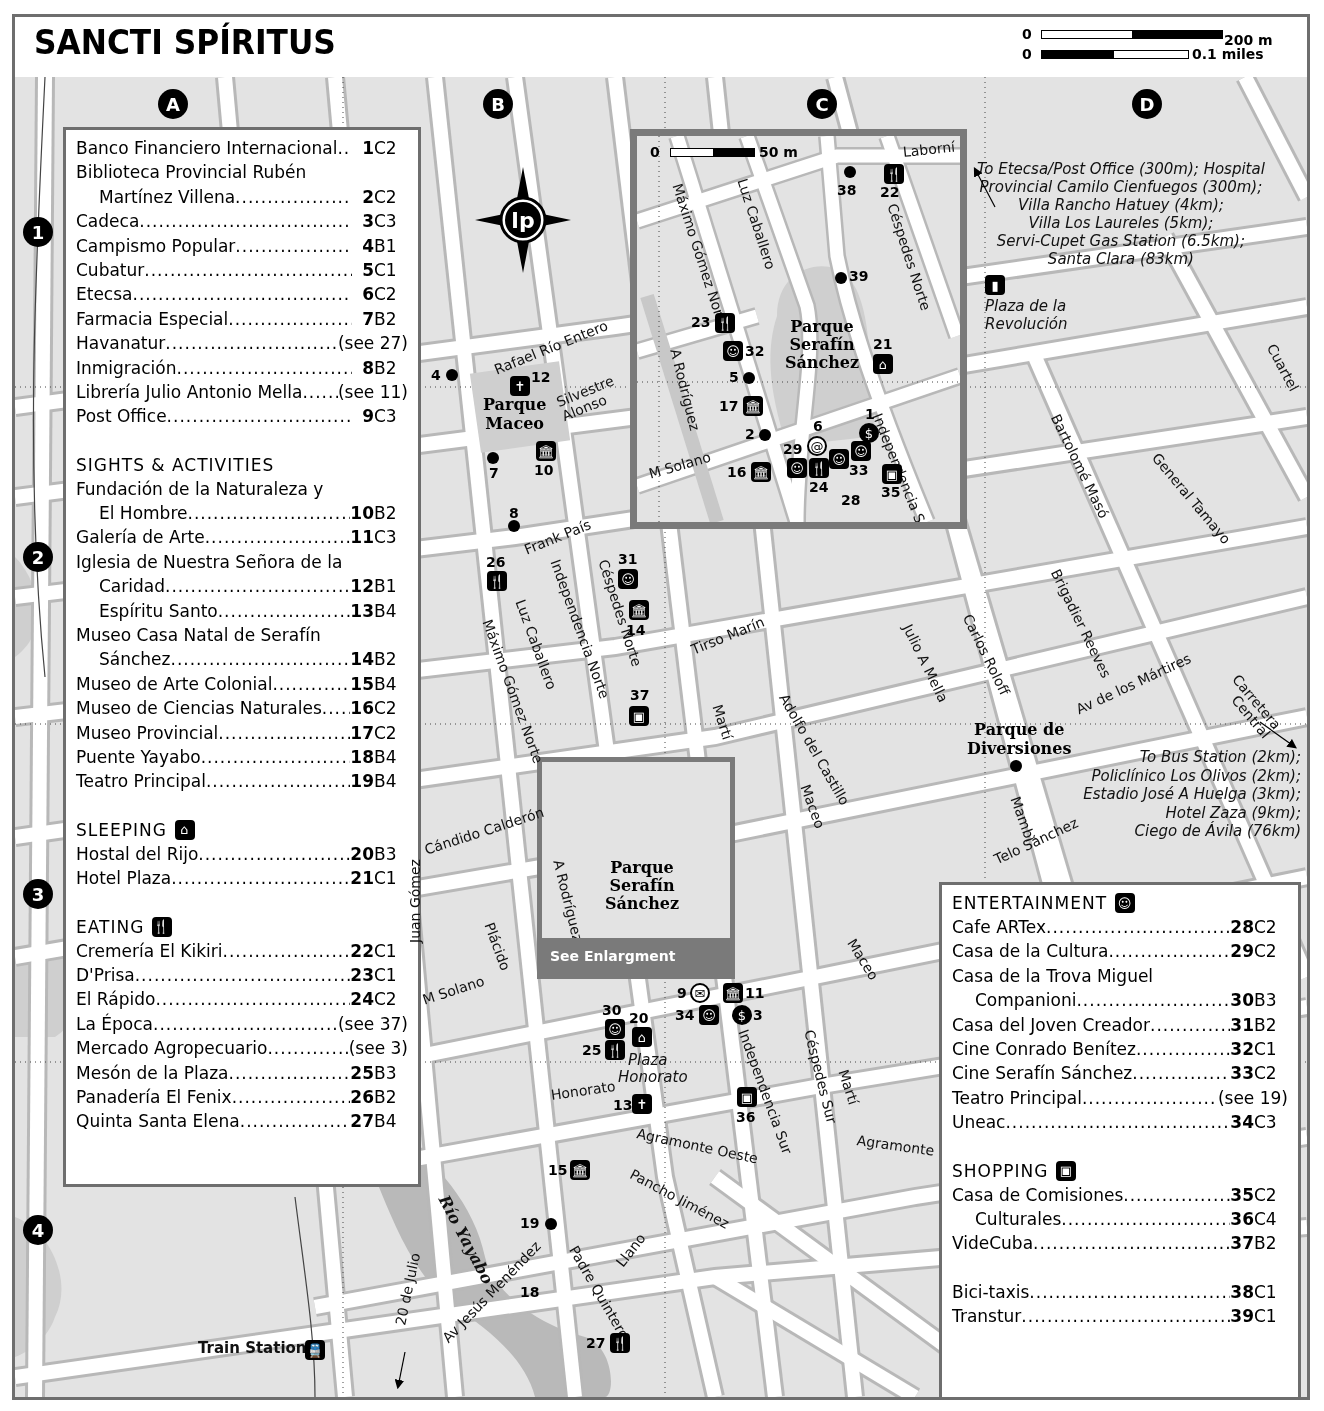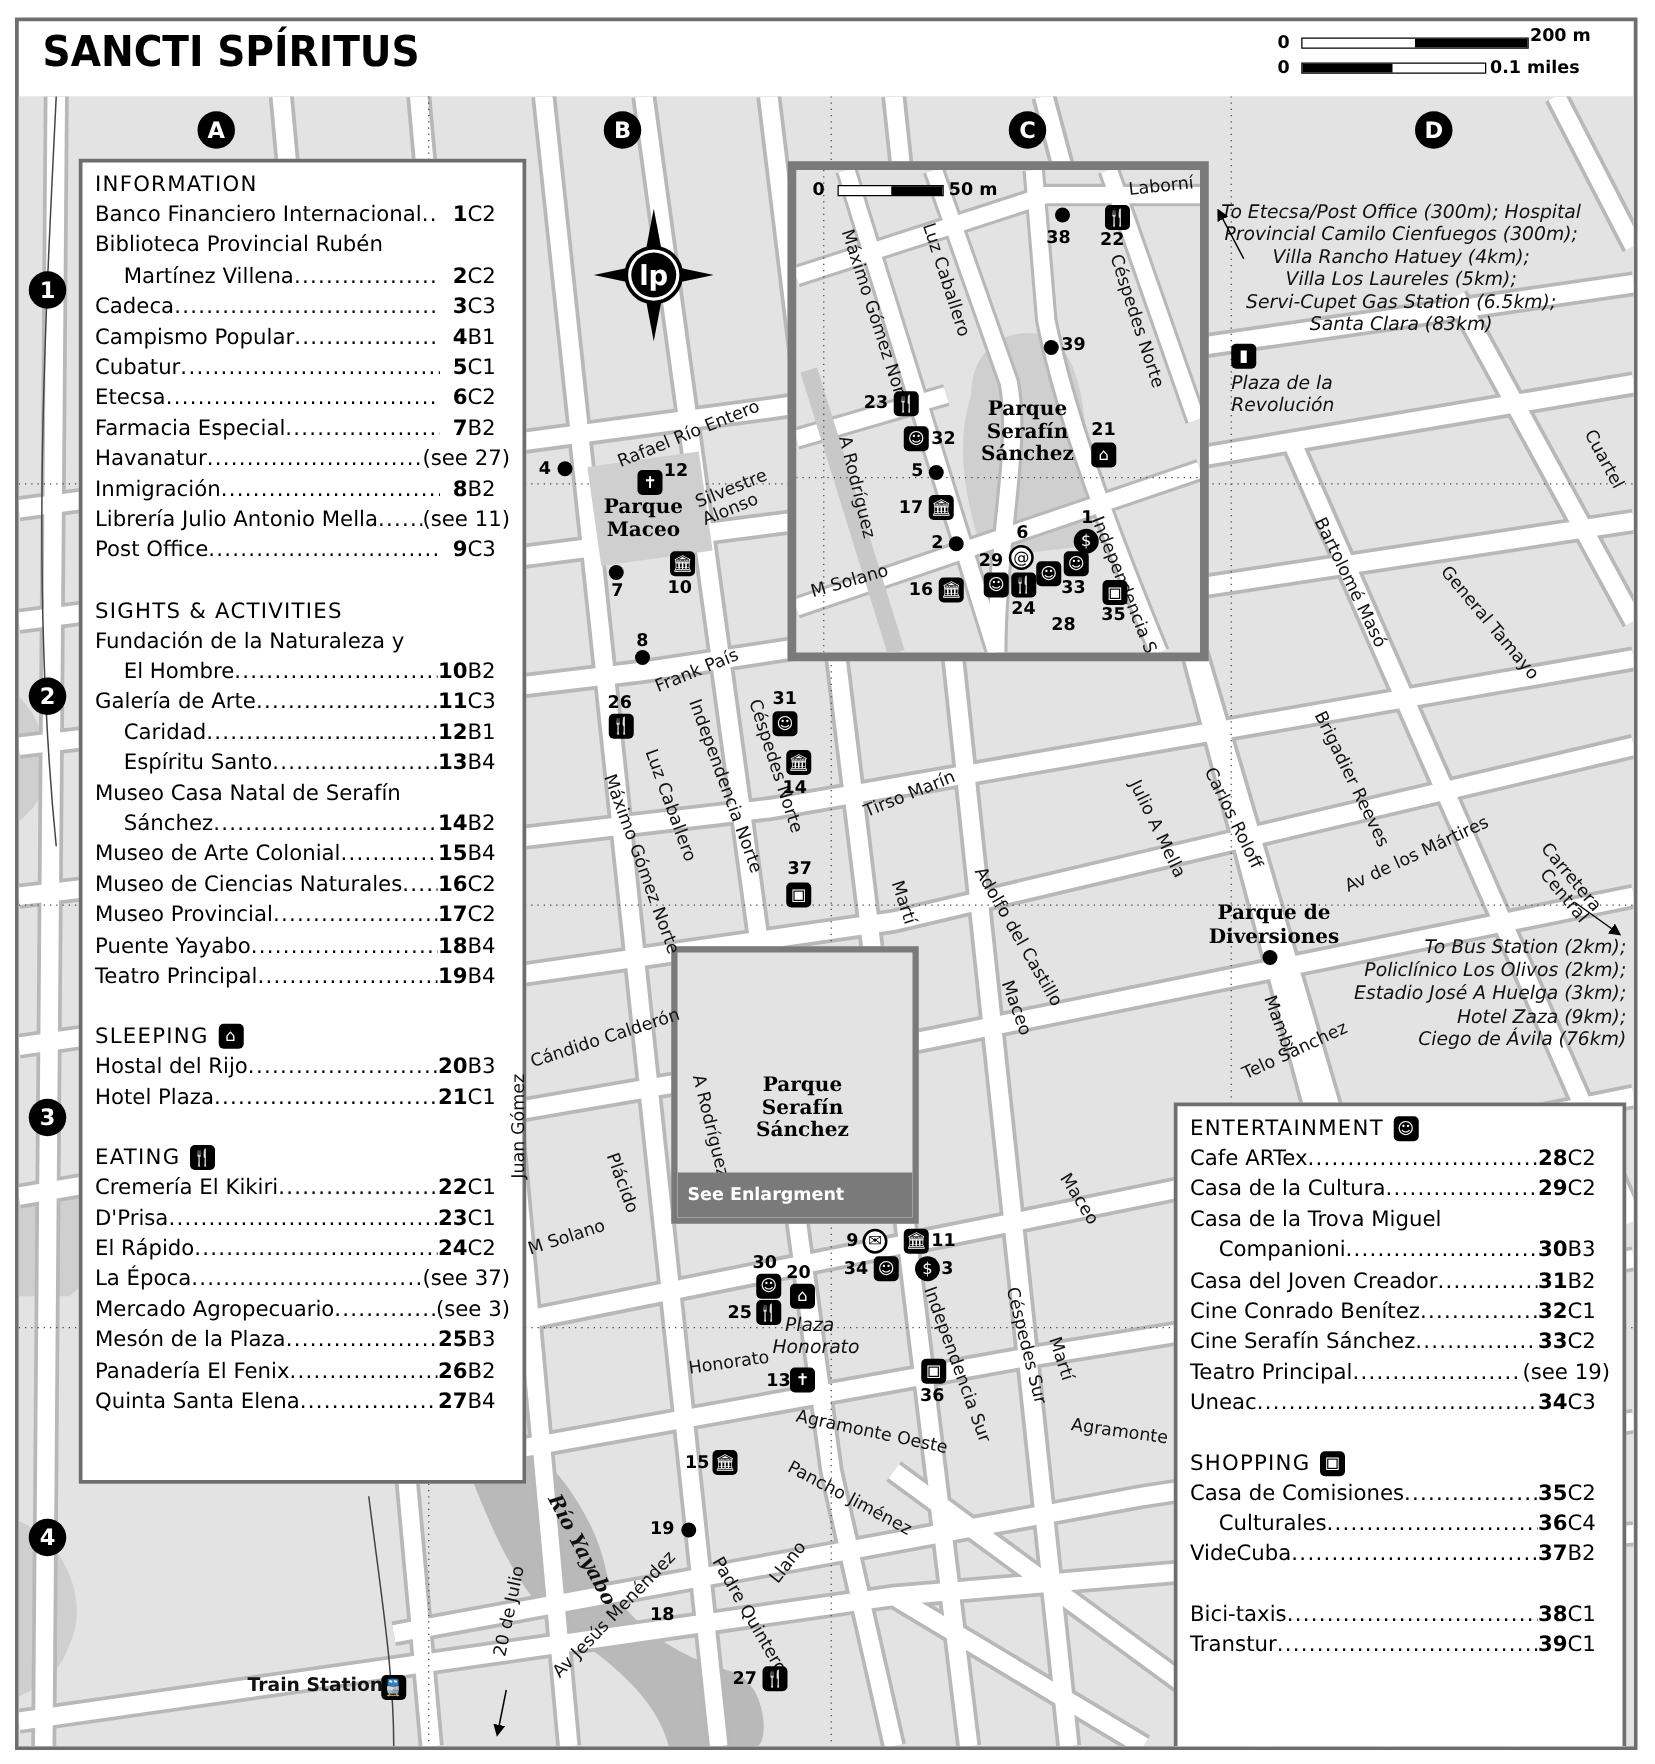--- a/index.html
+++ b/index.html
@@ -41,21 +41,21 @@
 
 <div class="frame"></div>
 
 <div class="title">SANCTI SPÍRITUS</div>
 
 <div>
   <span class="scale" style="left:1022px;top:26px;">0</span>
   <div class="scalebar" style="left:1041px;top:30px;width:182px;">
       <div class="fill" style="left:90px;right:0;"></div>
     </div>
-  <span class="scale" style="left:1224px;top:21px;">200 m</span>
+  <span class="scale" style="left:1224px;top:32px;">200 m</span>
 </div>
 <div>
   <span class="scale" style="left:1022px;top:46px;">0</span>
   <div class="scalebar" style="left:1041px;top:50px;width:148px;">
       <div class="fill" style="left:0;width:72px;"></div>
     </div>
   <span class="scale" style="left:1192px;top:46px;">0.1 miles</span>
 </div>
 
 <div class="map">
@@ -146,23 +146,20 @@
     <polygon points="48,0 56,42 48,53 40,42" fill="#000"></polygon>
     <polygon points="48,106 56,64 48,53 40,64" fill="#000"></polygon>
     <polygon points="0,53 38,45 48,53 38,61" fill="#000"></polygon>
     <polygon points="96,53 58,45 48,53 58,61" fill="#000"></polygon>
     <circle cx="48" cy="53" r="22" fill="#fff" stroke="#000" stroke-width="3"></circle>
     <circle cx="48" cy="53" r="18" fill="#000"></circle>
     <text x="48" y="61" text-anchor="middle" font-family="DejaVu Sans, sans-serif" font-weight="bold" font-size="22" fill="#fff">lp</text>
   </svg>
 
   <div class="legend" style="left:48px;top:50px;width:358px;height:1060px;padding:6px 10px 0 10px;" id="legendLeft">
-      <h3>
-        <span>INFORMATION</span>
-      </h3>
       <div class="row">
         <span class="name">Banco Financiero Internacional</span>
         <span class="dots"></span>
         <span class="num">1</span>
         <span class="grid">C2</span>
       </div>
       <div class="row">
         <span class="name">Biblioteca Provincial Rubén</span>
       </div>
       <div class="row indent">
@@ -234,20 +231,23 @@
         <span class="name">El Hombre</span>
         <span class="dots"></span>
         <span class="num">10</span>
         <span class="grid">B2</span>
       </div>
       <div class="row">
         <span class="name">Galería de Arte</span>
         <span class="dots"></span>
         <span class="num">11</span>
         <span class="grid">C3</span>
+      </div>
+      <div class="row">
+        <span class="name">Iglesia de Nuestra Señora de la</span>
       </div>
       <div class="row indent">
         <span class="name">Caridad</span>
         <span class="dots"></span>
         <span class="num">12</span>
         <span class="grid">B1</span>
       </div>
       <div class="row indent">
         <span class="name">Espíritu Santo</span>
         <span class="dots"></span>

